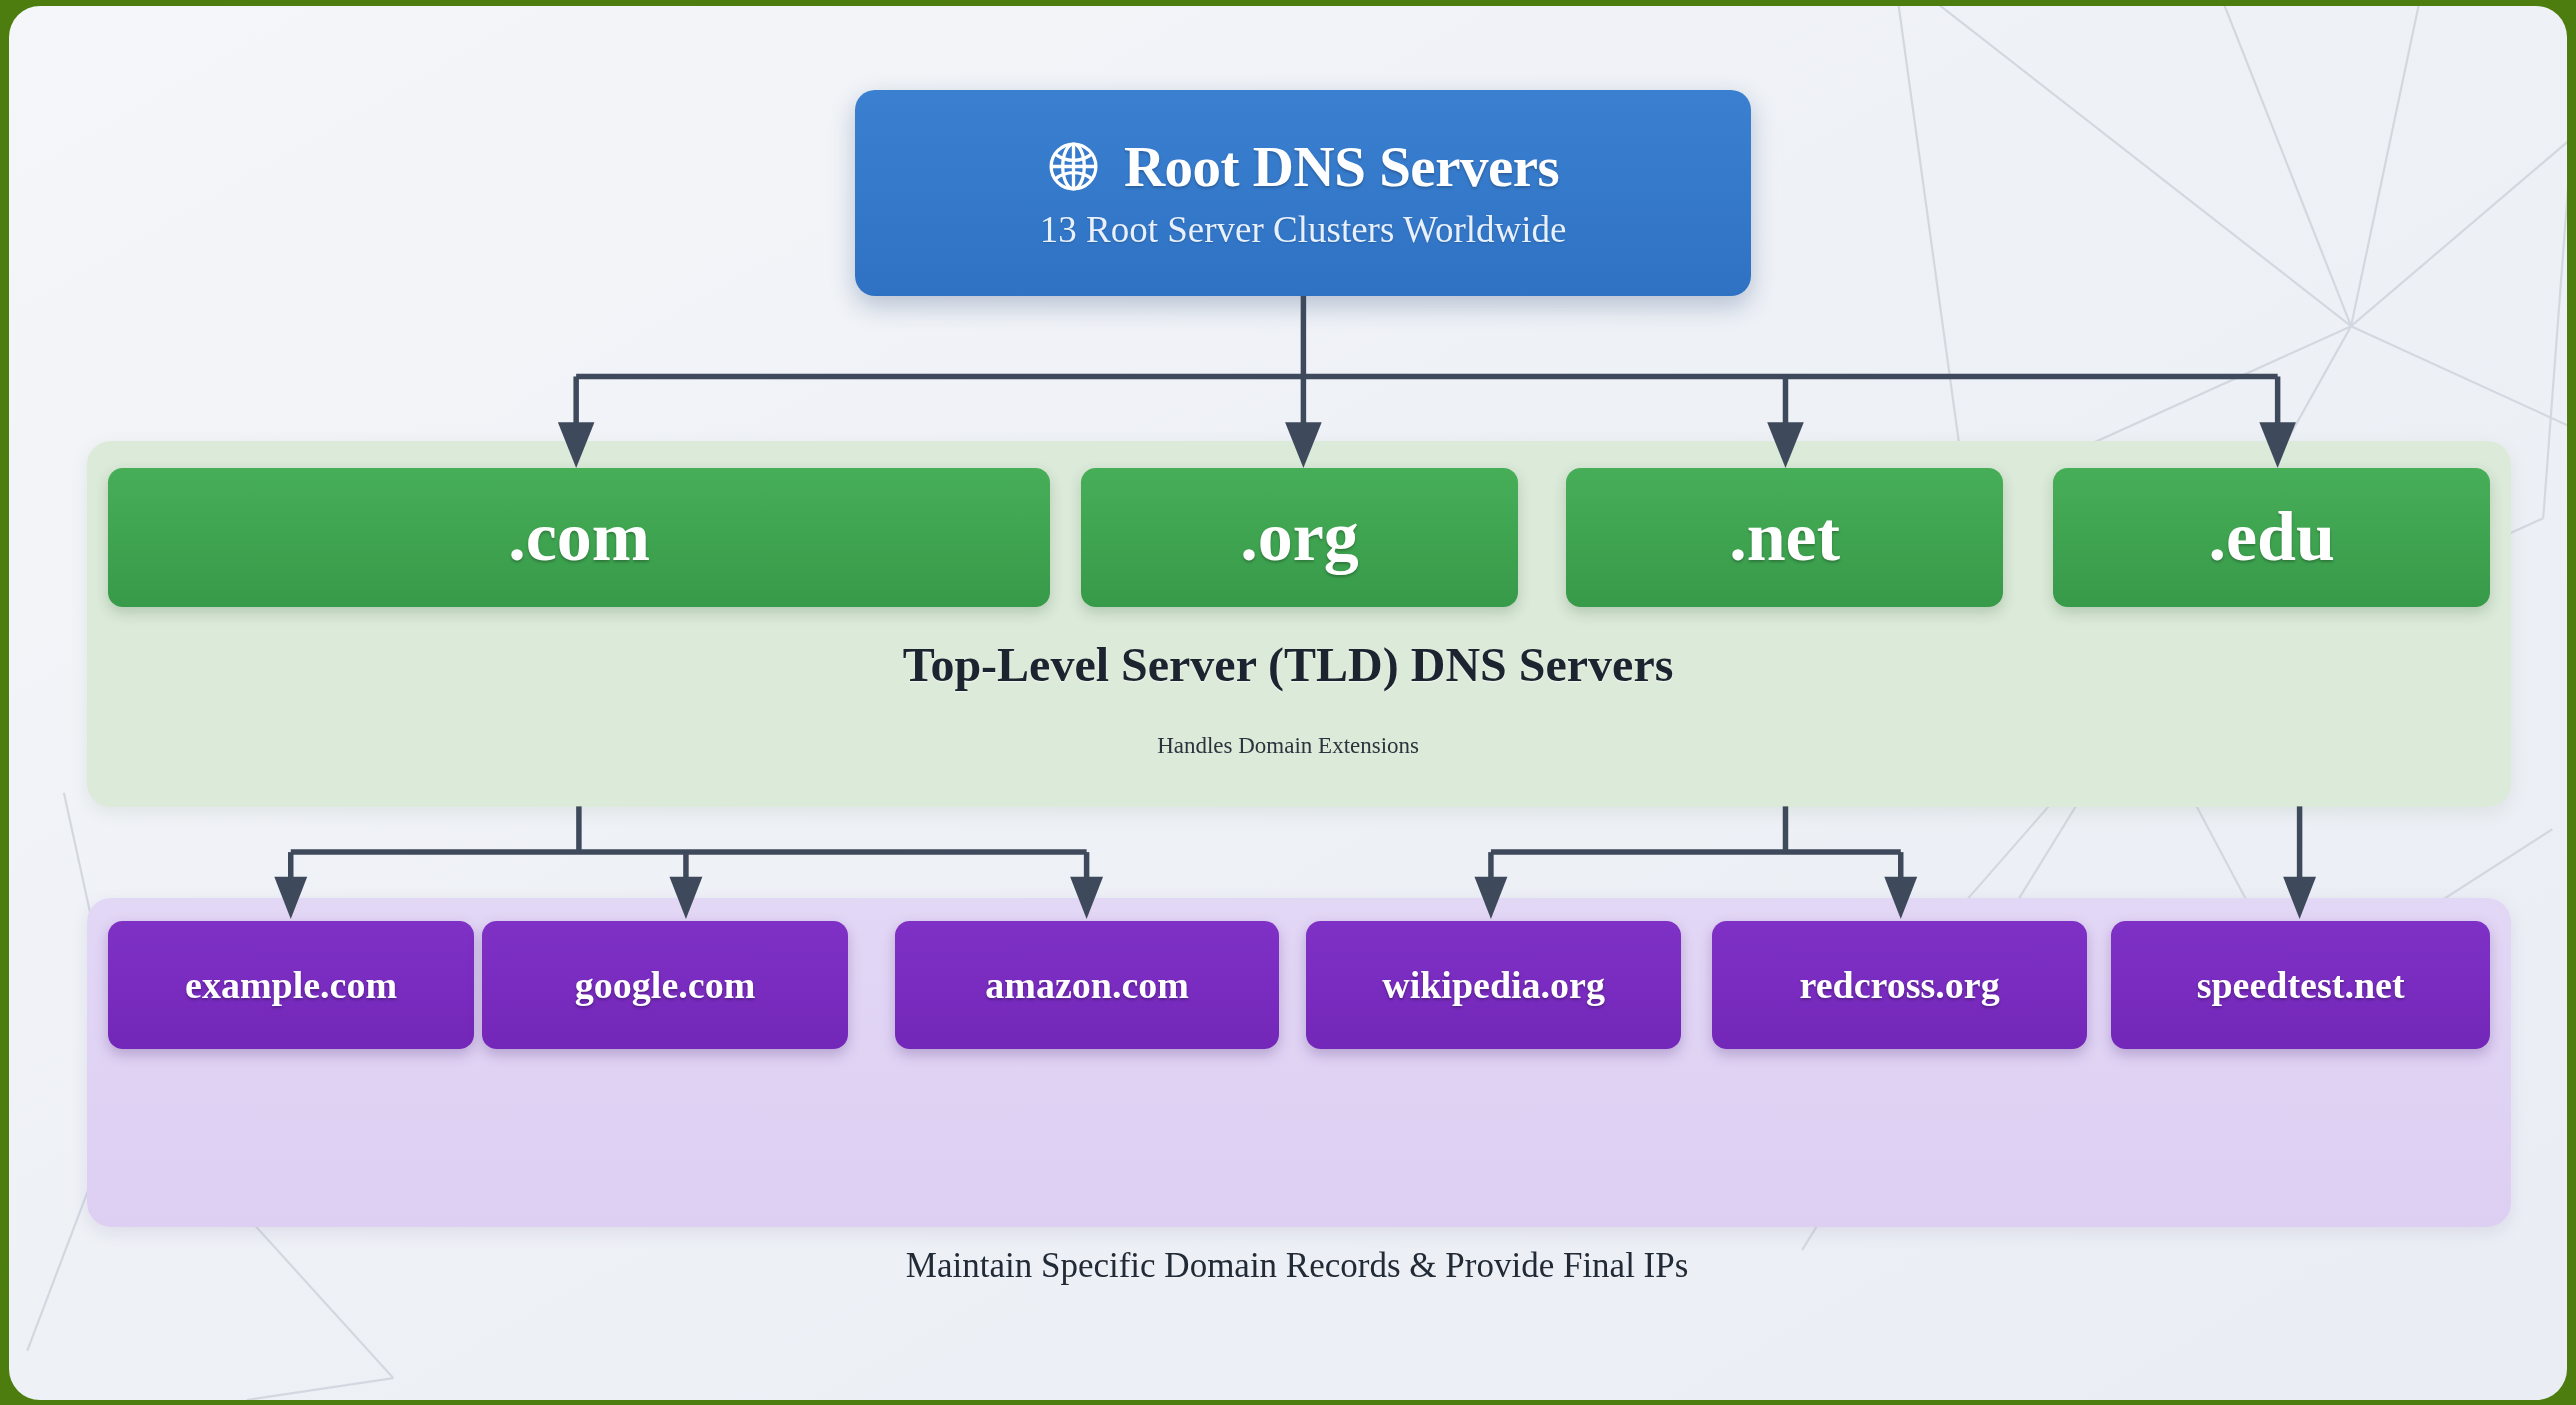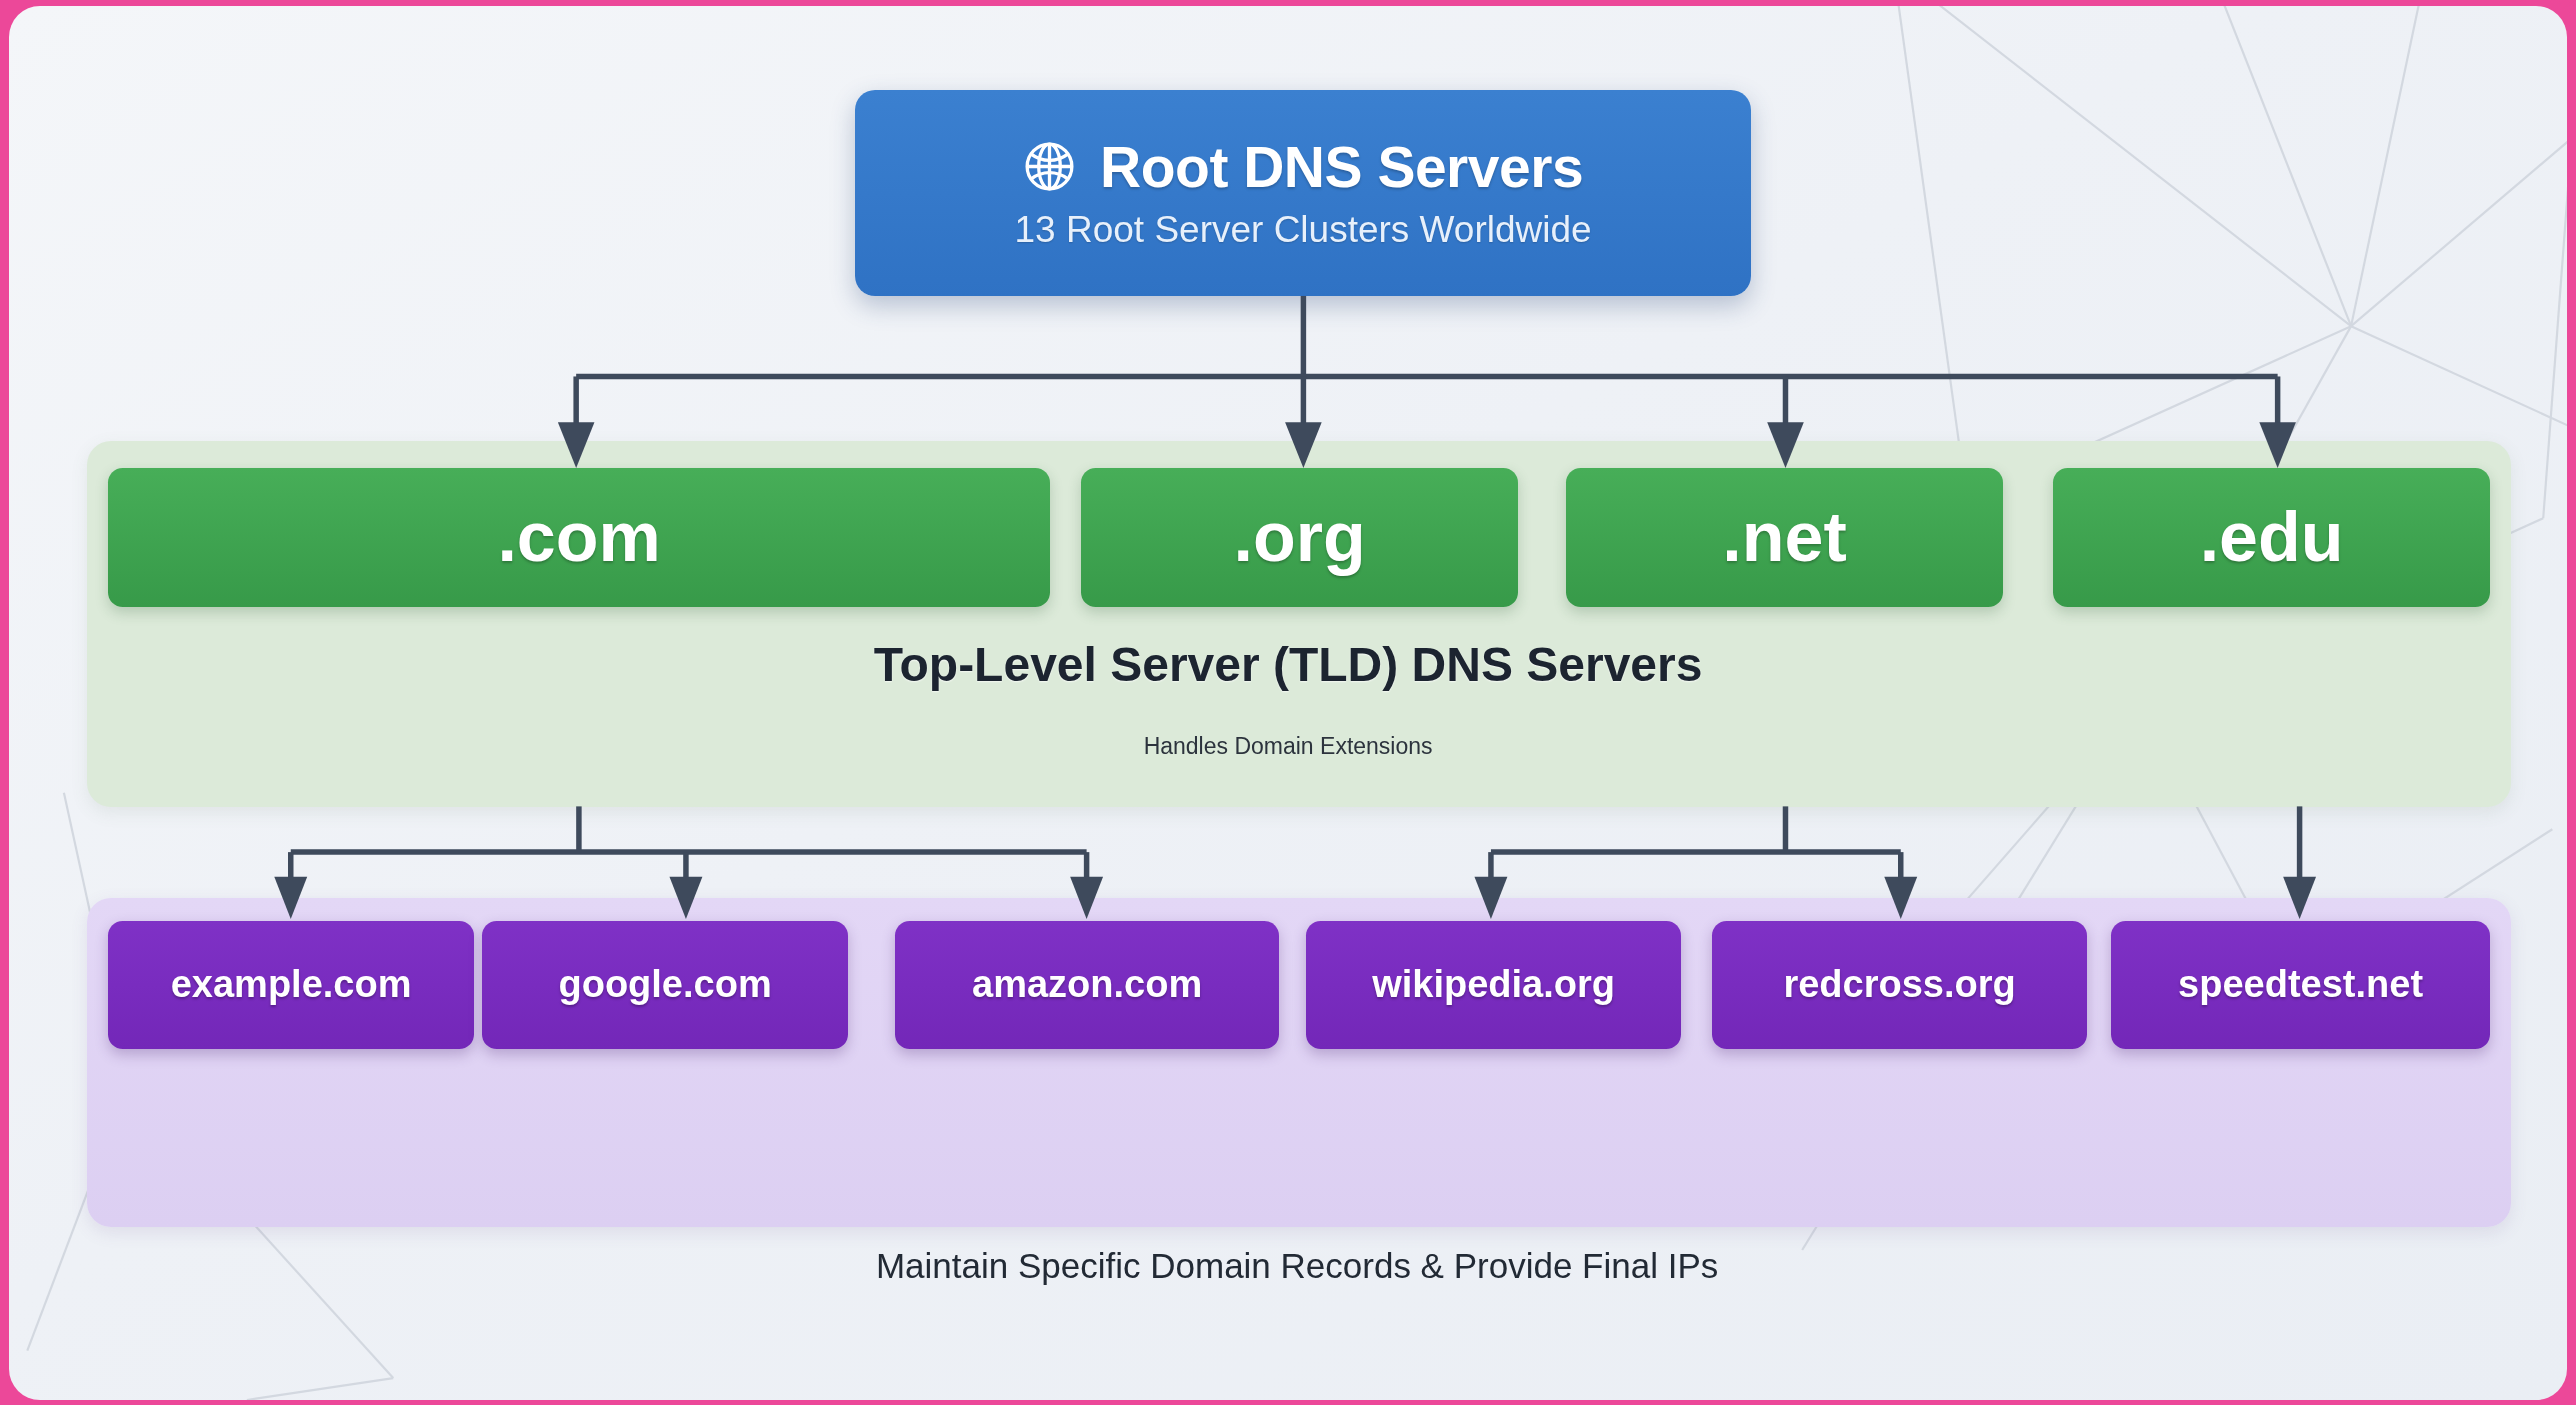--- a/index.html
+++ b/index.html
@@ -8,21 +8,22 @@
     width: 2576px;
     height: 1405px;
     overflow: hidden;
     font-family: "Liberation Sans", sans-serif;
   }
 
   #canvas {
     position: relative;
     width: 2576px;
     height: 1405px;
-    background: #ec4899;
+    background: #4d7c0f;
+    font-family: Liberation Serif, serif;
   }
 
   
   #board {
     position: absolute;
     left: 9.1px; top: 5.5px;
     width: 2558px; height: 1394px;
     border-radius: 31px;
     background: linear-gradient(150deg, #f4f6f9 0%, #eef1f6 45%, #eaeef4 100%);
     overflow: hidden;

